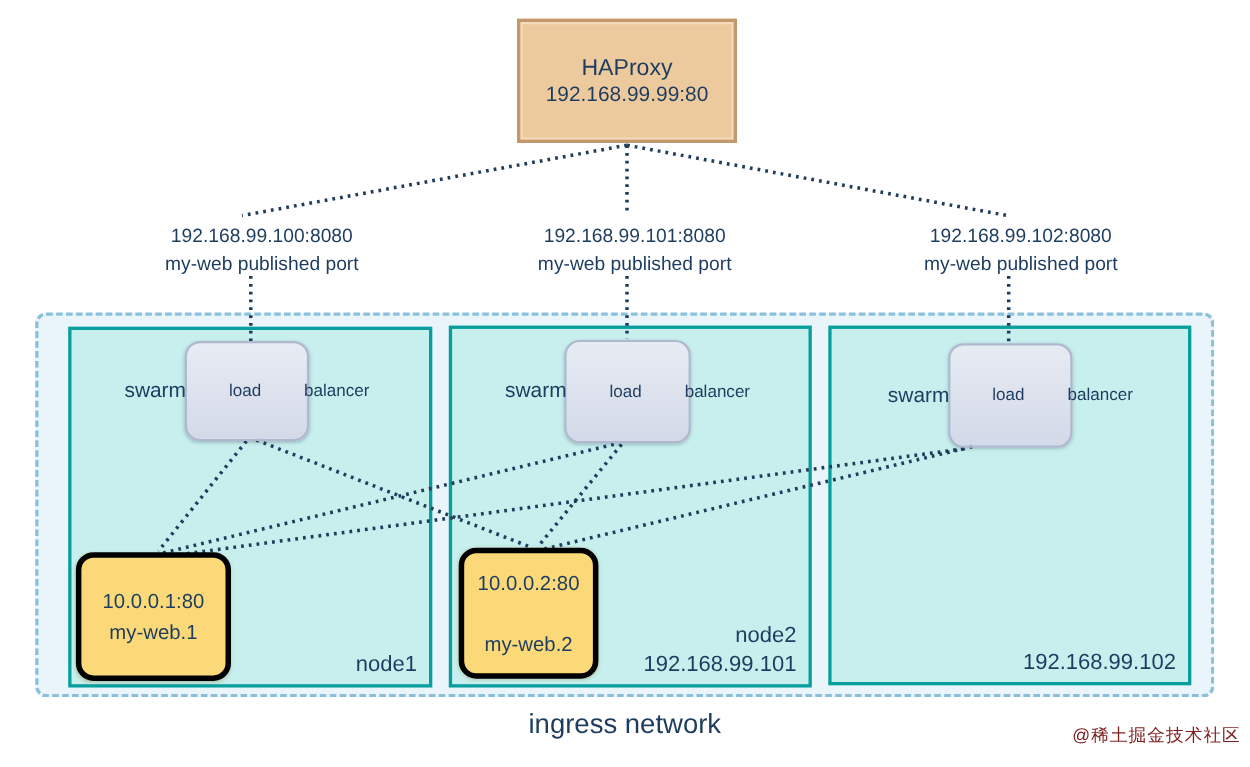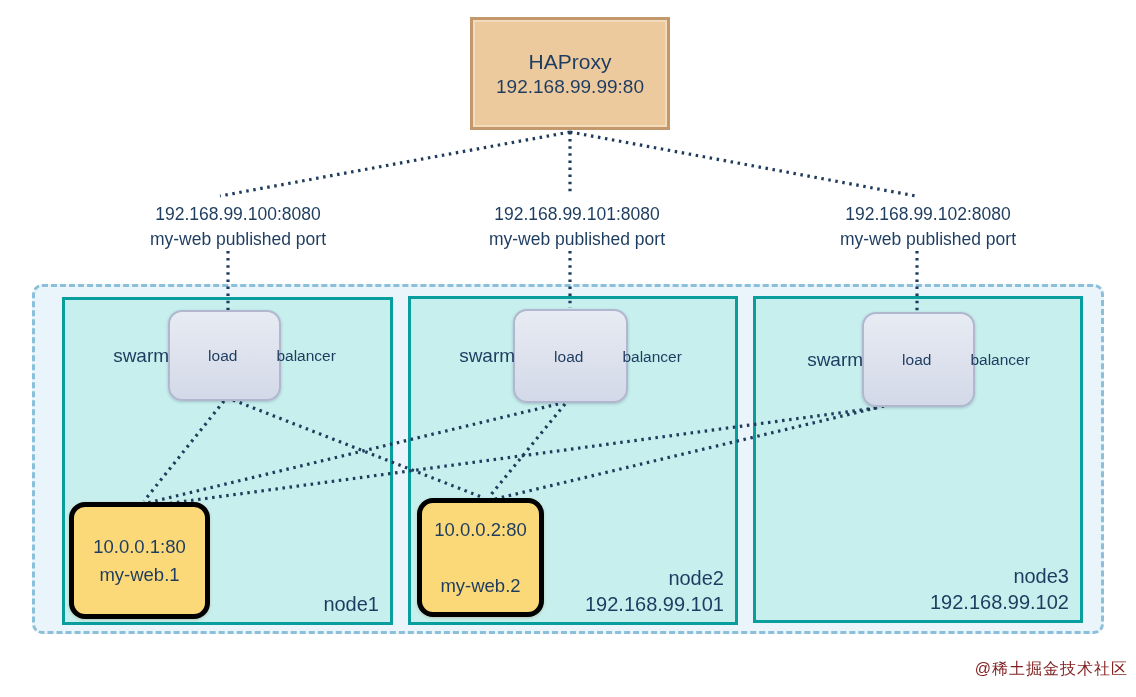--- a/index.html
+++ b/index.html
@@ -164,20 +164,20 @@
     </div>
   </div>
   <div class="node n2" style="background:none;border:none;pointer-events:none;">
     <div class="nodelabel">
       <div>node2</div>
       <div>192.168.99.101</div>
     </div>
   </div>
   <div class="node n3" style="background:none;border:none;pointer-events:none;">
     <div class="nodelabel">
-      <div>node3</div>
       <div>192.168.99.102</div>
     </div>
   </div>
 
+  <div class="netlabel">ingress network</div>
   <div class="watermark">@稀土掘金技术社区</div>
 
 </div>
 
 </body></html>

